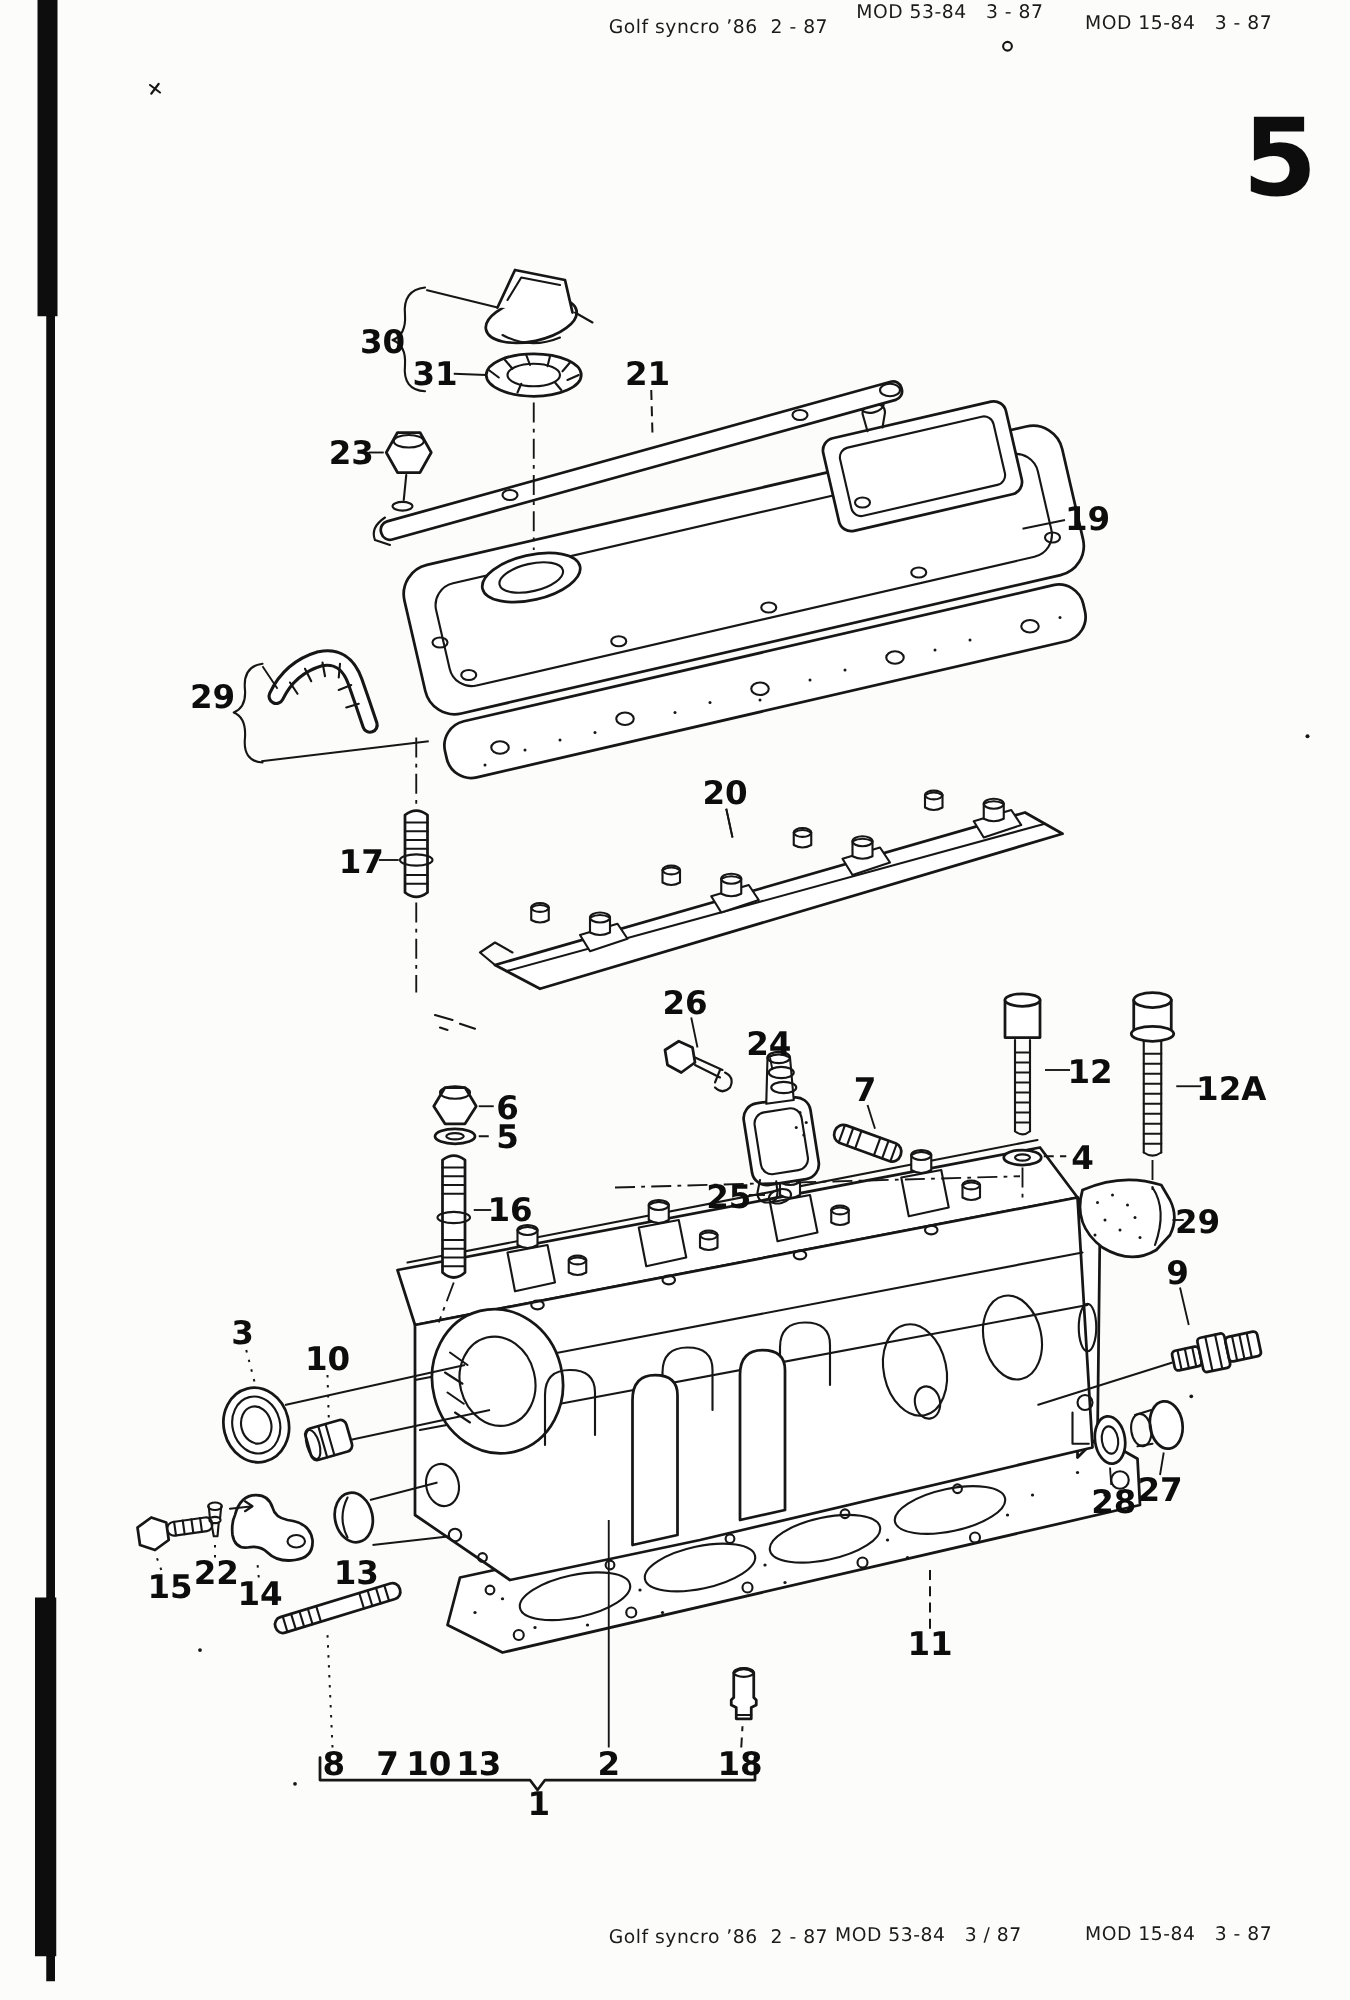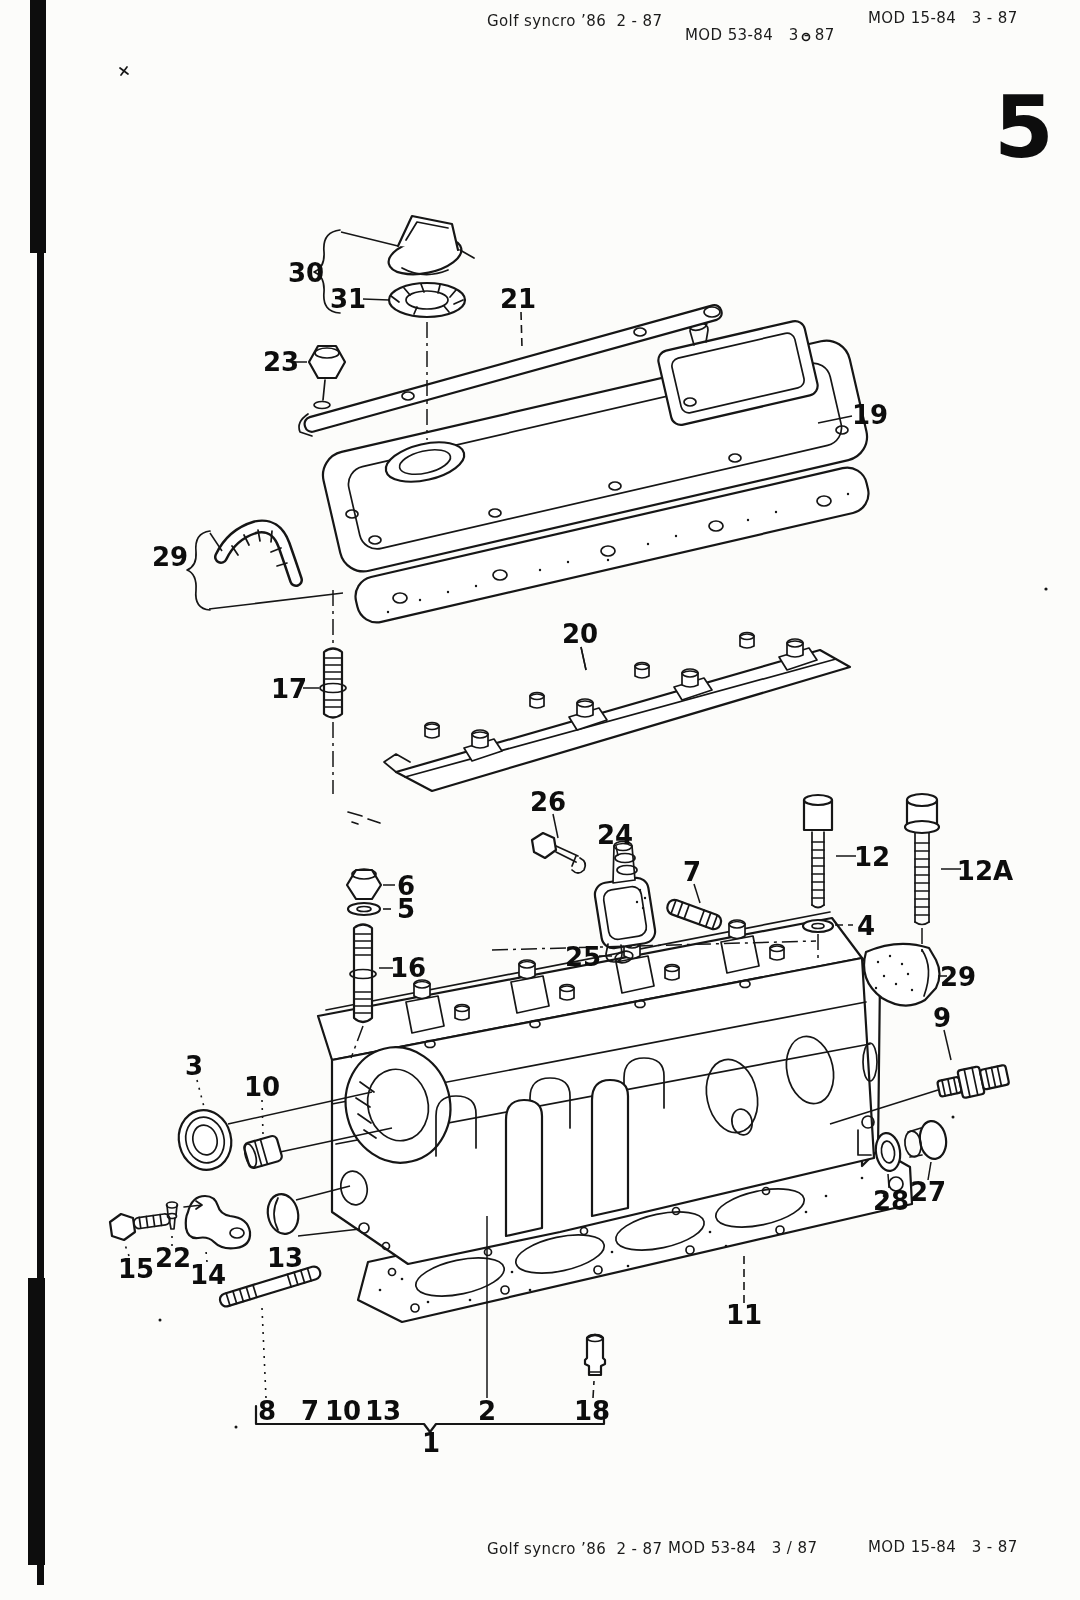--- a/index.html
+++ b/index.html
@@ -17,21 +17,21 @@
   .dsh{stroke:#161616;stroke-width:1.6;fill:none;stroke-dasharray:8 5;}
   .cdash{stroke:#161616;stroke-width:1.5;fill:none;stroke-dasharray:16 5 3 5;}
   .speck{fill:#161616;stroke:none;}
   .callout{font:700 26px "DejaVu Sans",sans-serif;fill:#0d0d0d;stroke:none;text-anchor:middle;}
   .bar{fill:#0d0d0d;}
 </style>
 </head>
 <body>
 
 <div class="hdr" style="left:487px;top:12px">Golf syncro ’86  2 - 87</div>
-<div class="hdr" style="left:685px;top:26px">MOD 53-84   3 - 87</div>
+<div class="hdr" style="left:685px;top:0">MOD 53-84   3 - 87</div>
 <div class="hdr" style="left:868px;top:9px">MOD 15-84   3 - 87</div>
 
 <div class="big-num" style="left:994px;top:84px">5</div>
 
 <div class="hdr" style="left:487px;top:1540px">Golf syncro ’86  2 - 87</div>
 <div class="hdr" style="left:668px;top:1539px">MOD 53-84   3 / 87</div>
 <div class="hdr" style="left:868px;top:1538px">MOD 15-84   3 - 87</div>
 
 <svg width="1080" height="1600" viewBox="0 0 1080 1600">
 

